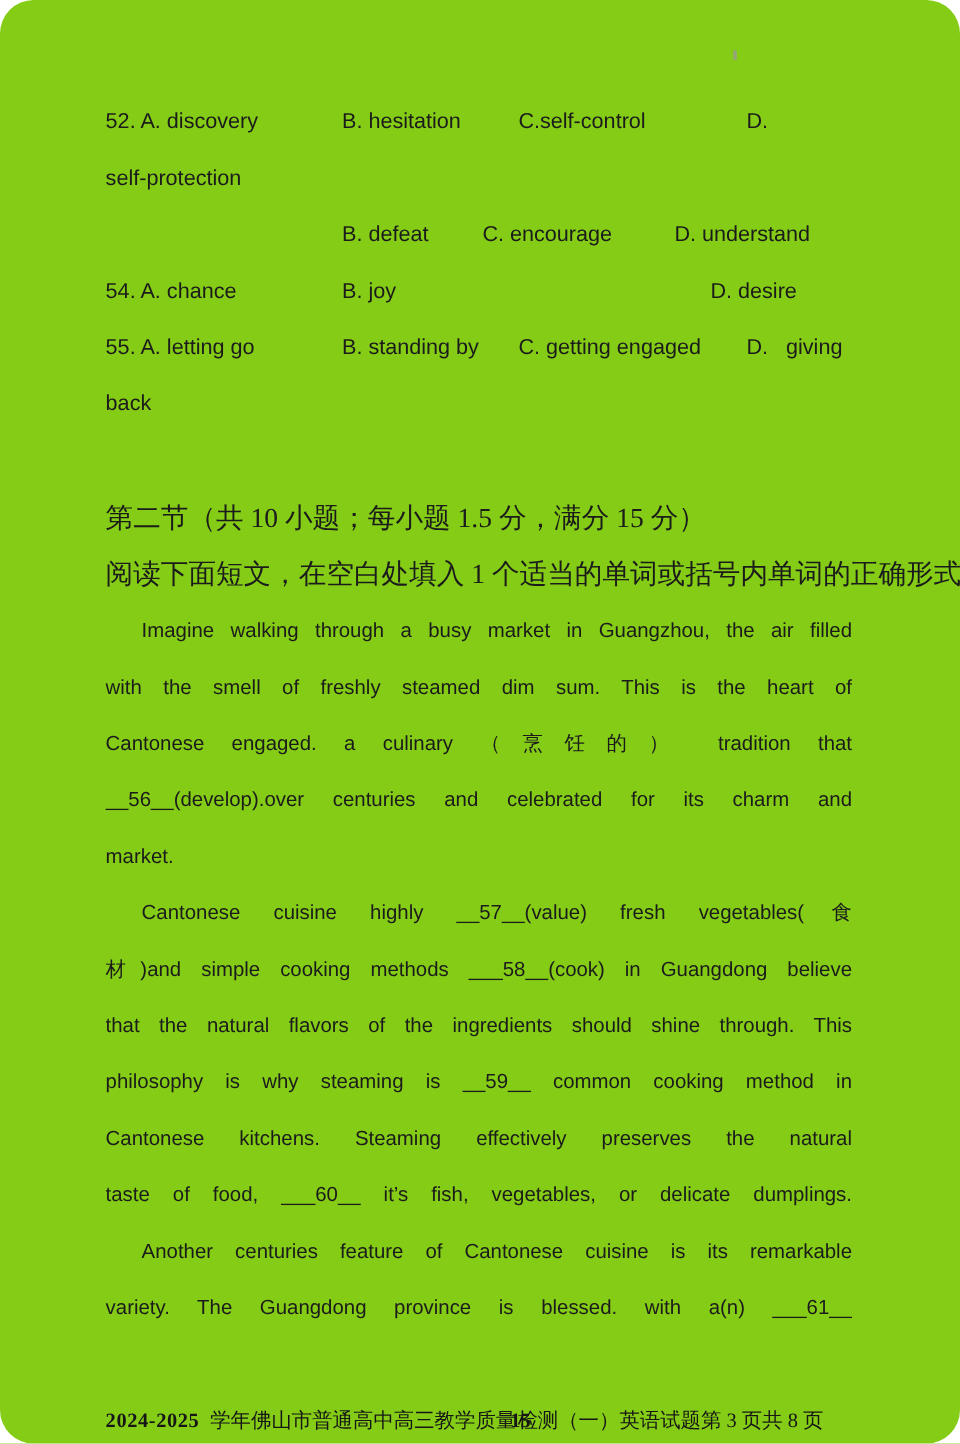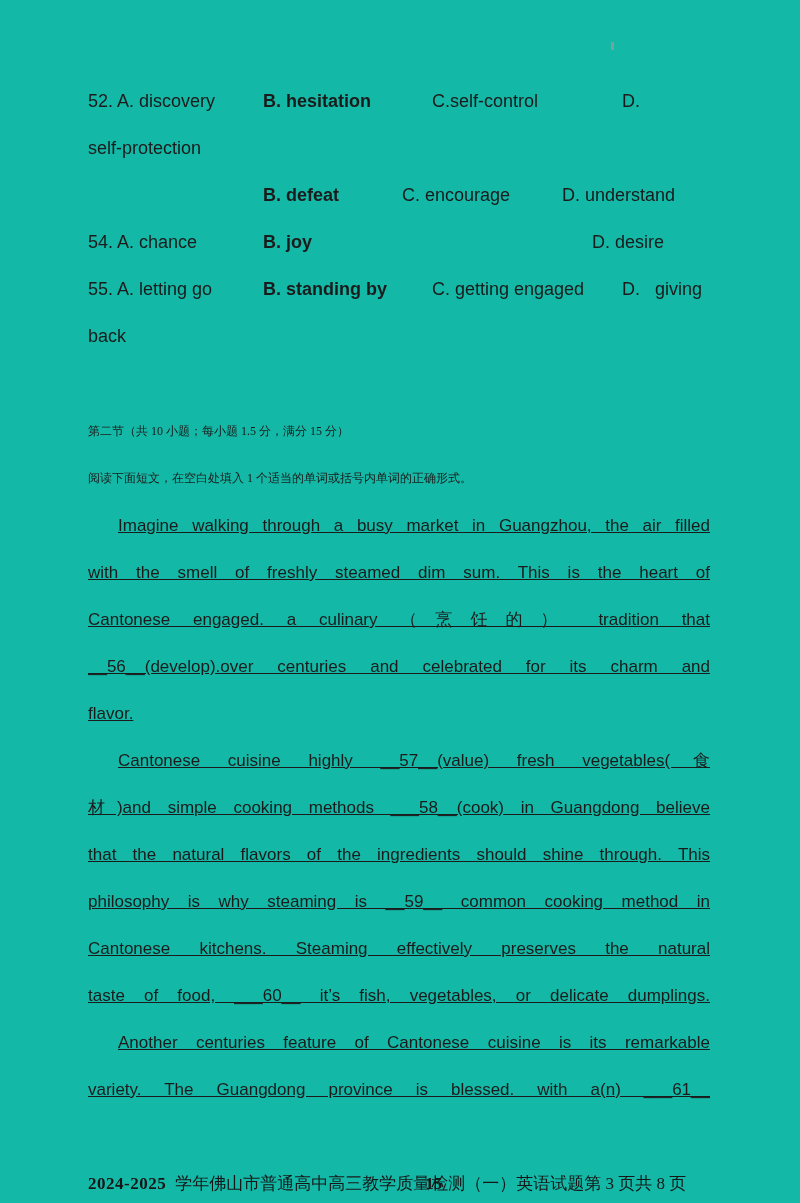--- a/index.html
+++ b/index.html
@@ -1,49 +1,50 @@
 <!DOCTYPE html>
 <html><head>
 <meta charset="utf-8">
 <style>
   html,body{margin:0;padding:0;}
   .page{
     position:relative;
     width:800px;height:1203px;
-    background:#14b8a6;
+    background:#84cc16;
     overflow:hidden;
     color:#1b1b1b;
     font-family:"Liberation Sans","DejaVu Sans",sans-serif;
+    border-radius:28px;
   }
   .stray{
     position:absolute;left:611px;top:42px;
     width:3px;height:8px;background:#9a9a9a;opacity:.75;
   }
   .content{
     position:absolute;left:88px;top:78px;width:622px;
   }
   
   .q-row{position:relative;height:47px;line-height:47px;font-size:18px;}
   .opt{position:absolute;top:0;white-space:pre;}
   .opt-0{left:0;}
-  .opt-1{left:175px;font-weight:bold;}
+  .opt-1{left:197px;}
   .opt-2{left:314px;}
   .opt-3{left:474px;}
   .q52 .opt-2,.q55 .opt-2{left:344px;}
   .q52 .opt-3,.q55 .opt-3{left:534px;}
   .q54 .opt-3{left:504px;}
   
   .gap{height:48px;}
   .zh-line{
-    height:47px;line-height:47px;font-size:12px;
+    height:47px;line-height:47px;font-size:23px;
     font-family:"Liberation Serif","DejaVu Serif",serif;
     white-space:nowrap;
   }
   
-  .para{margin:0;text-decoration:underline;}
+  .para{margin:0;}
   .pline{
     height:47px;line-height:47px;font-size:17px;
     overflow:hidden;
   }
   .pline.just{text-align:justify;}
   .pline.just::after{content:"";display:inline-block;width:100%;height:0;}
   .pline.first{text-indent:30px;}
   
   .footer{
     position:absolute;left:88px;top:1171px;
@@ -100,21 +101,21 @@
 
     <div class="zh-line">第二节（共 10 小题；每小题 1.5 分，满分 15 分）</div>
     <div class="zh-line">阅读下面短文，在空白处填入 1 个适当的单词或括号内单词的正确形式。</div>
 
     <div id="passage-host">
         <div class="para">
           <div class="pline first just">Imagine walking through a busy market in Guangzhou, the air filled</div>
           <div class="pline just">with the smell of freshly steamed dim sum. This is the heart of</div>
           <div class="pline just">Cantonese engaged. a culinary （烹饪的） tradition that</div>
           <div class="pline just">__56__(develop).over centuries and celebrated for its charm and</div>
-          <div class="pline">flavor.</div>
+          <div class="pline">market.</div>
         </div>
         <div class="para">
           <div class="pline first just">Cantonese cuisine highly __57__(value) fresh vegetables(食</div>
           <div class="pline just">材)and simple cooking methods ___58__(cook) in Guangdong believe</div>
           <div class="pline just">that the natural flavors of the ingredients should shine through. This</div>
           <div class="pline just">philosophy is why steaming is __59__ common cooking method in</div>
           <div class="pline just">Cantonese kitchens. Steaming effectively preserves the natural</div>
           <div class="pline just">taste of food, ___60__ it’s fish, vegetables, or delicate dumplings.</div>
         </div>
         <div class="para">

